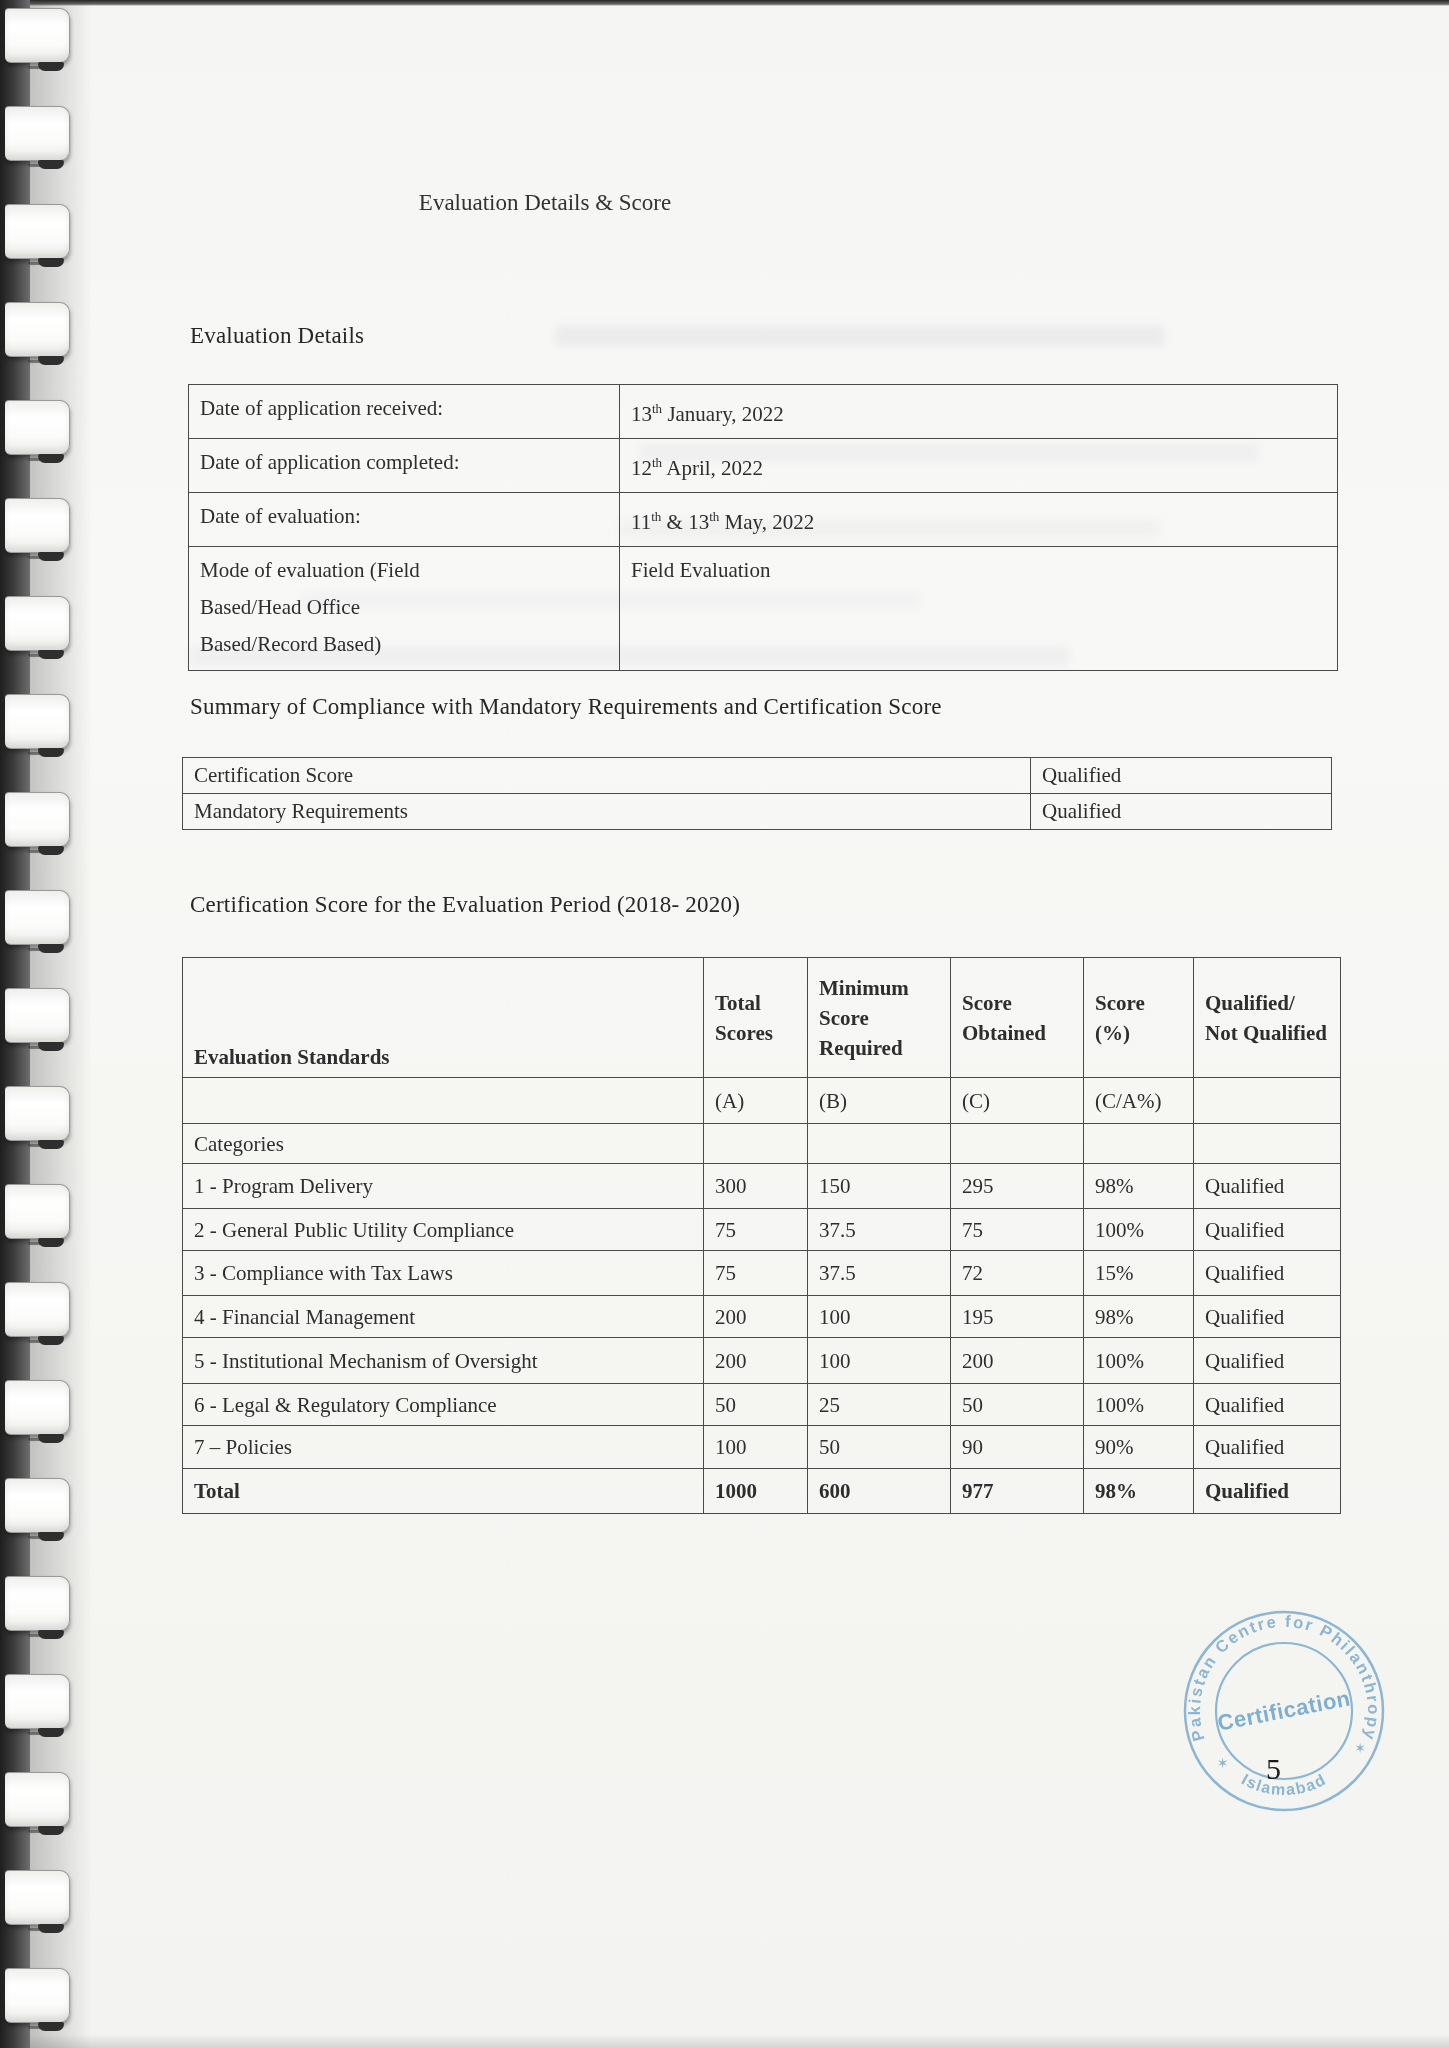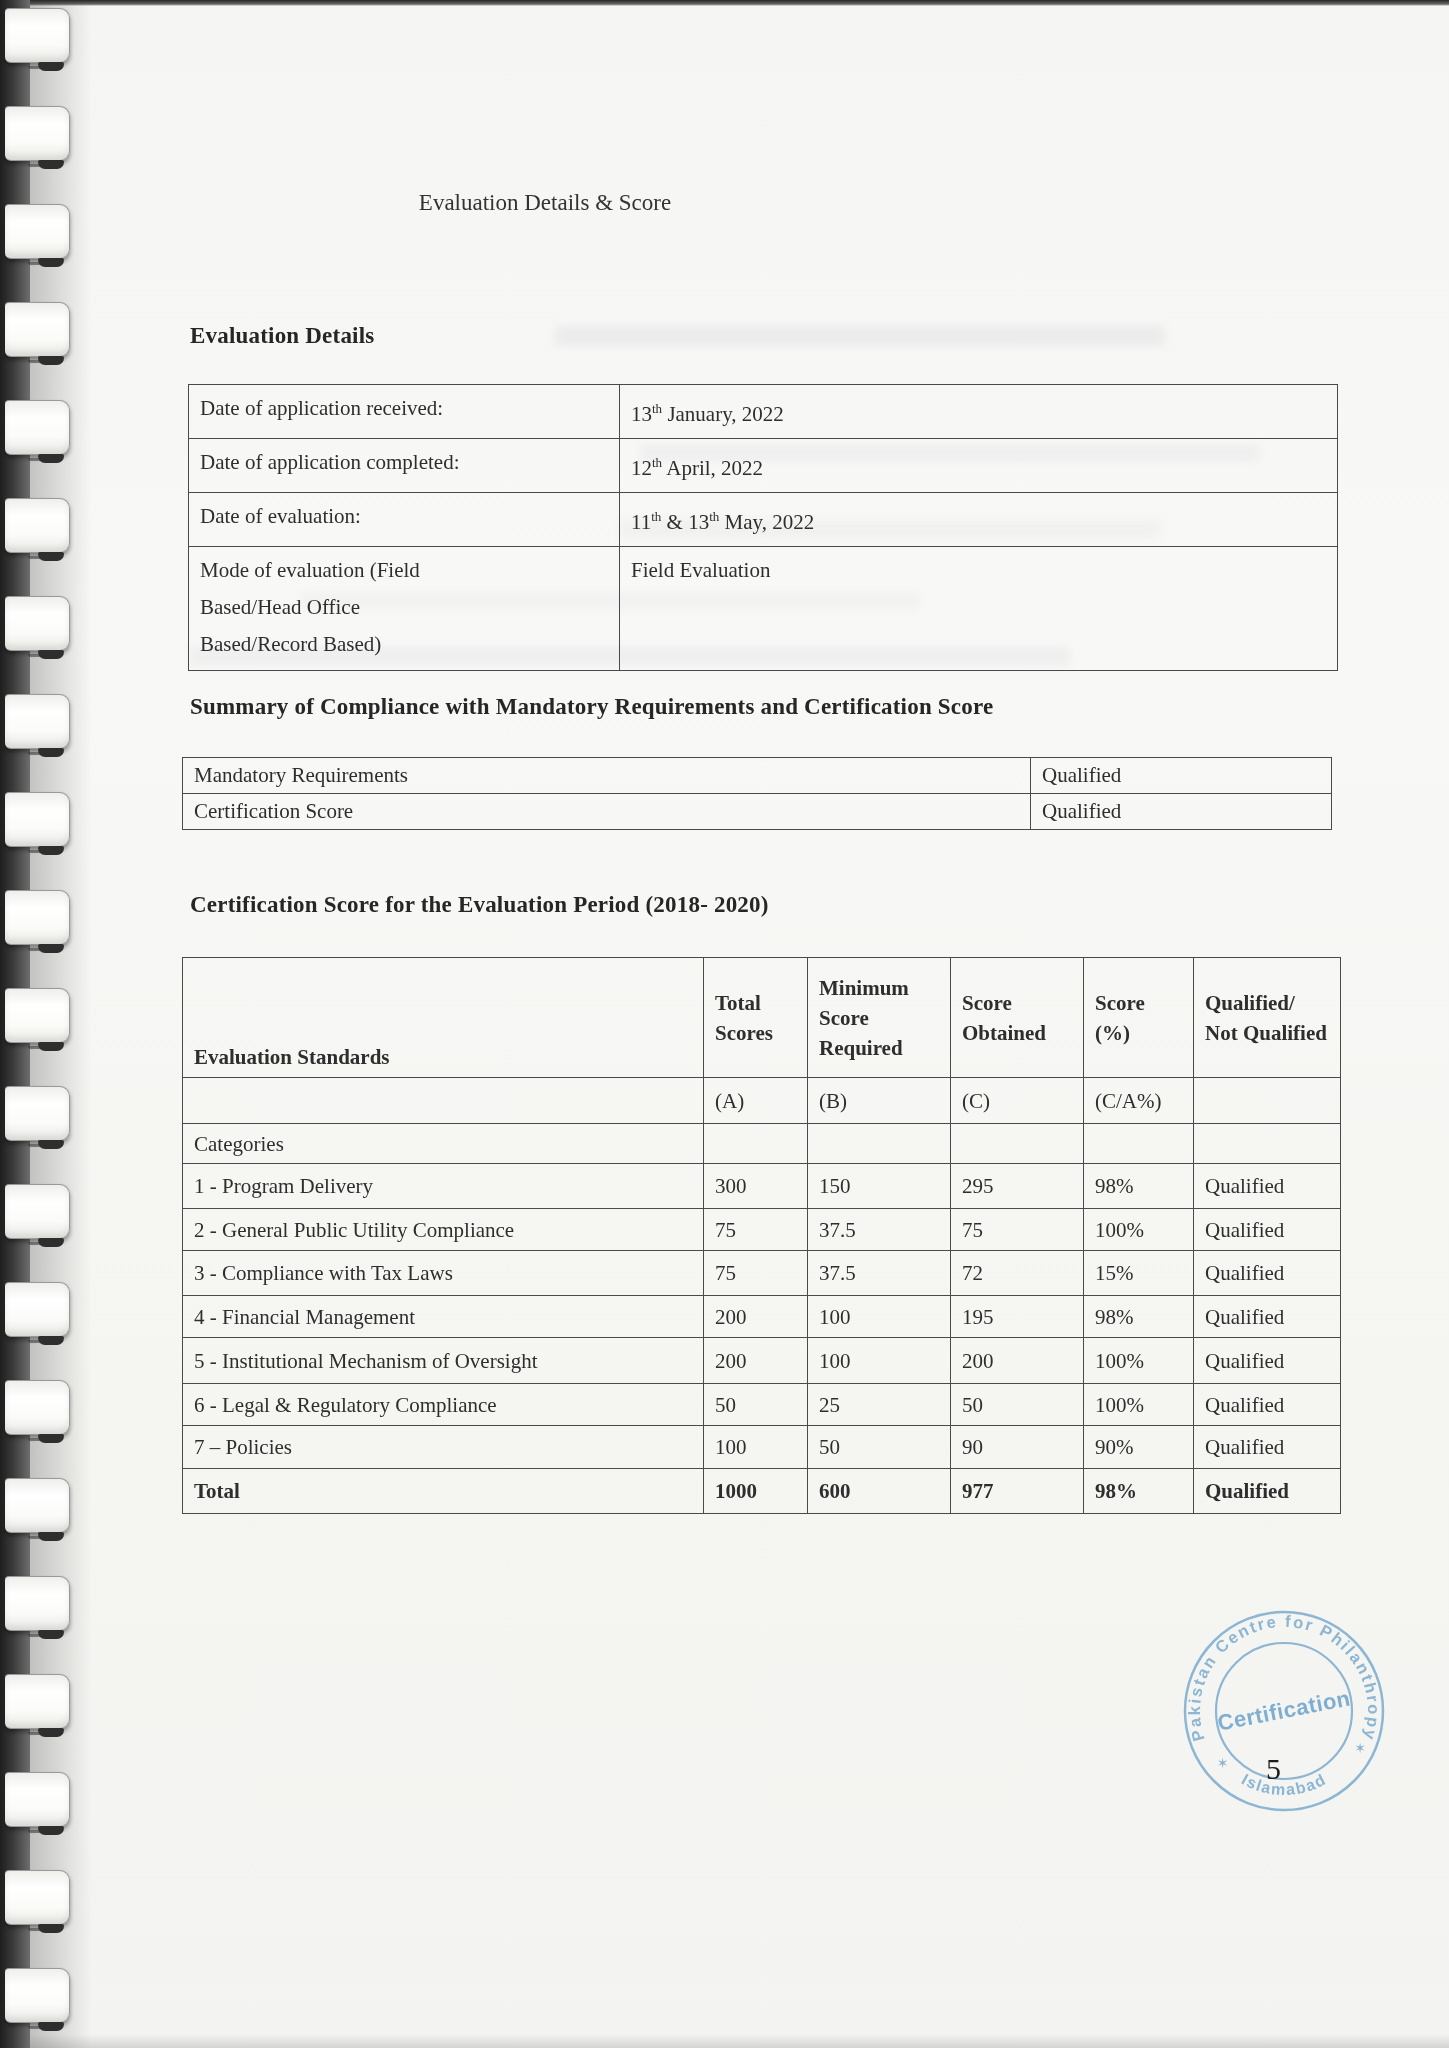--- a/index.html
+++ b/index.html
@@ -16,21 +16,21 @@
   .binding-strip{position:absolute;left:0;top:0;width:30px;height:100%;background:linear-gradient(90deg,#1e1e1e,#3c3c3c 45%,#6e6e6e);}
   .binding-shadow{position:absolute;left:30px;top:0;width:62px;height:100%;background:linear-gradient(90deg,rgba(40,40,40,.25),rgba(40,40,40,0));}
   .tooth{position:absolute;left:5px;width:64px;height:53px;
     background:linear-gradient(180deg,#efefec,#ffffff 32%,#fbfbf9 68%,#e9e9e6);
     border:1px solid #9a9a9a;border-left:none;border-radius:4px 10px 10px 6px;
     box-shadow:0 3px 4px rgba(0,0,0,.38), inset 0 -4px 6px rgba(0,0,0,.08);}
   .tooth::after{content:"";position:absolute;right:5px;bottom:-9px;width:26px;height:9px;background:#2e2e2e;
     border-radius:2px 2px 7px 7px;box-shadow:-13px 1px 0 -3px rgba(46,46,46,.5);}
   
   .doc-title{position:absolute;left:0;top:190px;width:1090px;text-align:center;font-size:23px;color:#333;}
-  .h2{position:absolute;font-size:23px;font-weight:bold;color:#262626;letter-spacing:.2px;}
+  .h2{position:absolute;font-size:23px;font-weight:normal;color:#262626;letter-spacing:.2px;}
   sup{font-size:.62em;margin-top:32px;}
   
   table{position:absolute;border-collapse:collapse;table-layout:fixed;}
   td,th{border:1.6px solid #4a4a4a;font-size:21px;font-weight:normal;text-align:left;
     padding:5px 11px;vertical-align:top;overflow:hidden;}
   .t1{left:188px;top:384px;width:1150px;}
   .t1 .lines div{line-height:37px;}
   .t1 td{line-height:37px;}
   .t2{left:182px;top:757px;width:1150px;}
   .t2 td{line-height:25px;}
@@ -137,26 +137,26 @@
     </table>
 
   <div class="h2" style="left:190px;top:694px;">Summary of Compliance with Mandatory Requirements and Certification Score</div>
 
   <table class="t2">
     <colgroup>
         <col style="width:848px">
         <col>
       </colgroup>
     <tbody>
-        <tr style="height:36px">
+        <tr style="height:34px">
+      <td>Certification Score</td>
+      <td>Qualified</td>
+    </tr>
+    <tr style="height:36px">
       <td>Mandatory Requirements</td>
-      <td>Qualified</td>
-    </tr>
-    <tr style="height:34px">
-      <td>Certification Score</td>
       <td>Qualified</td>
     </tr>
   </tbody>
     </table>
 
   <div class="h2" style="left:190px;top:892px;">Certification Score for the Evaluation Period (2018- 2020)</div>
 
   <table class="t3">
     <colgroup>
       <col style="width:521px">

